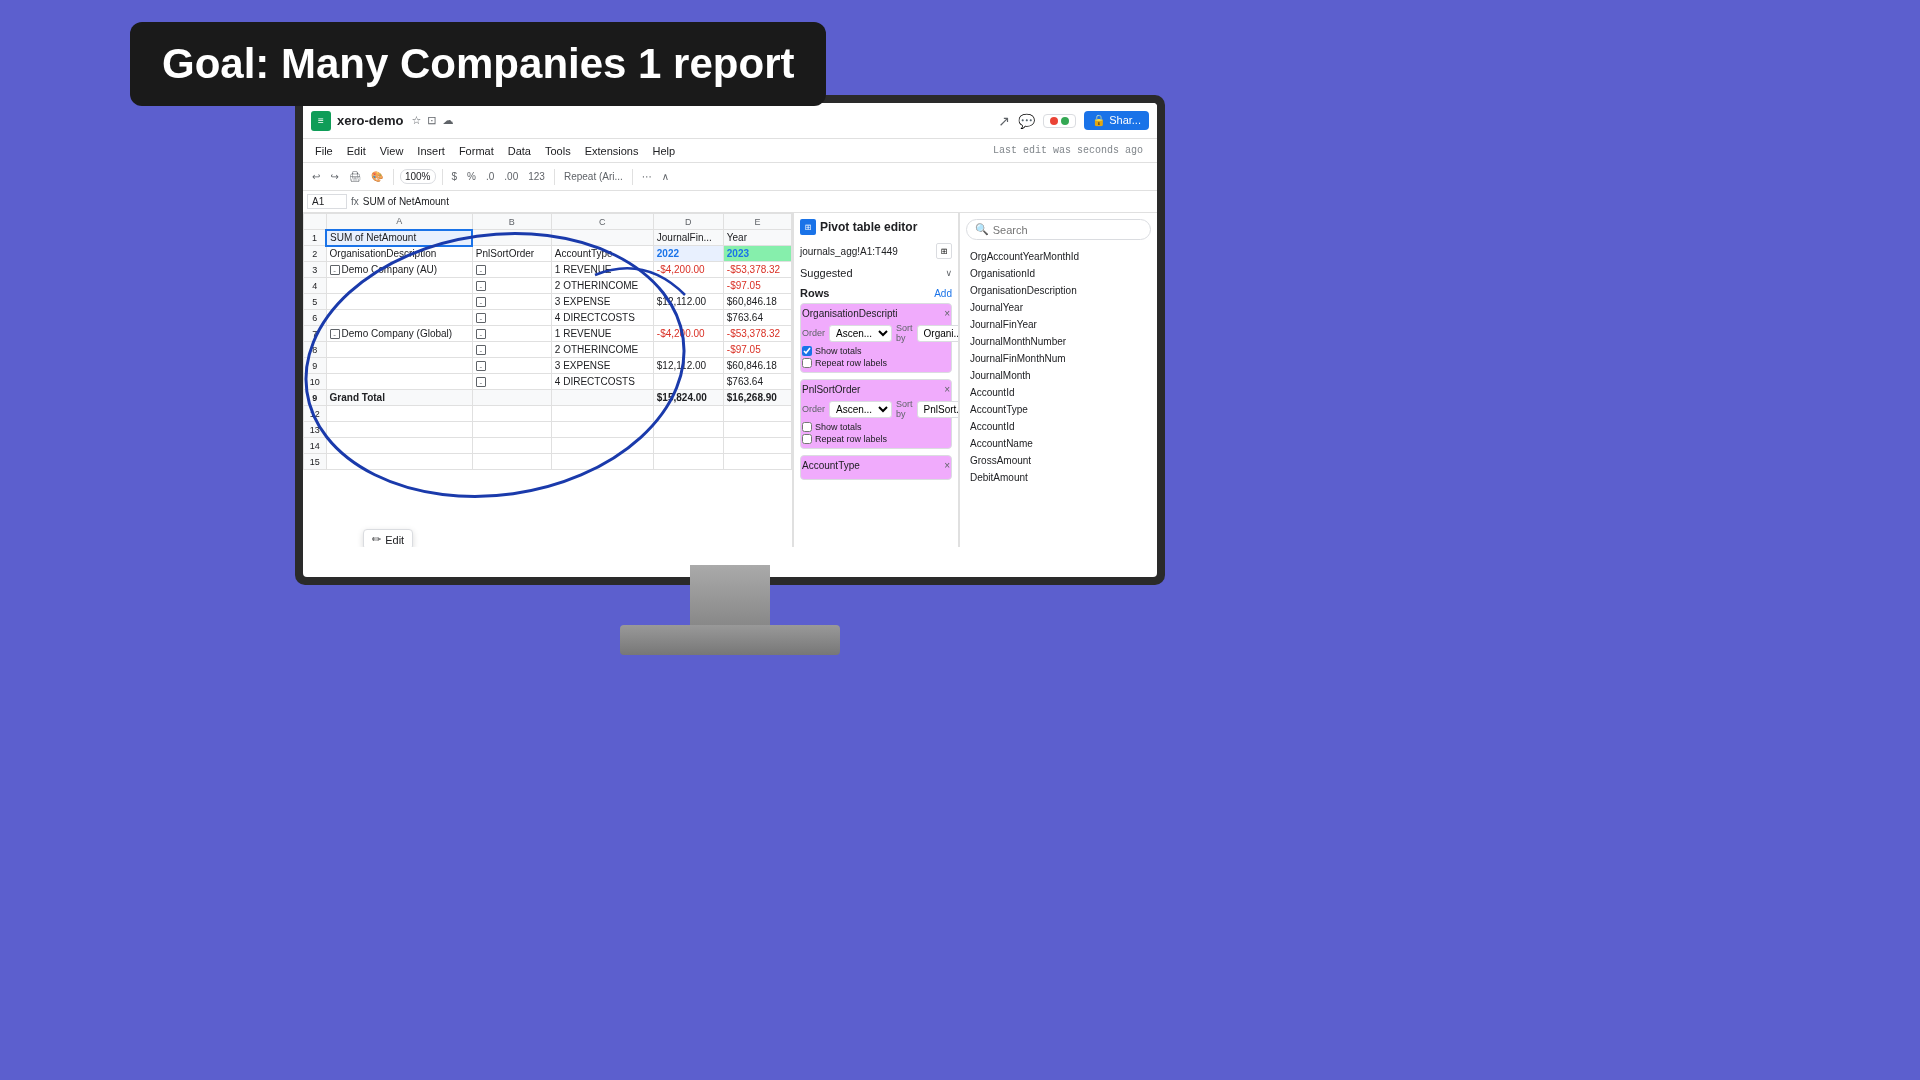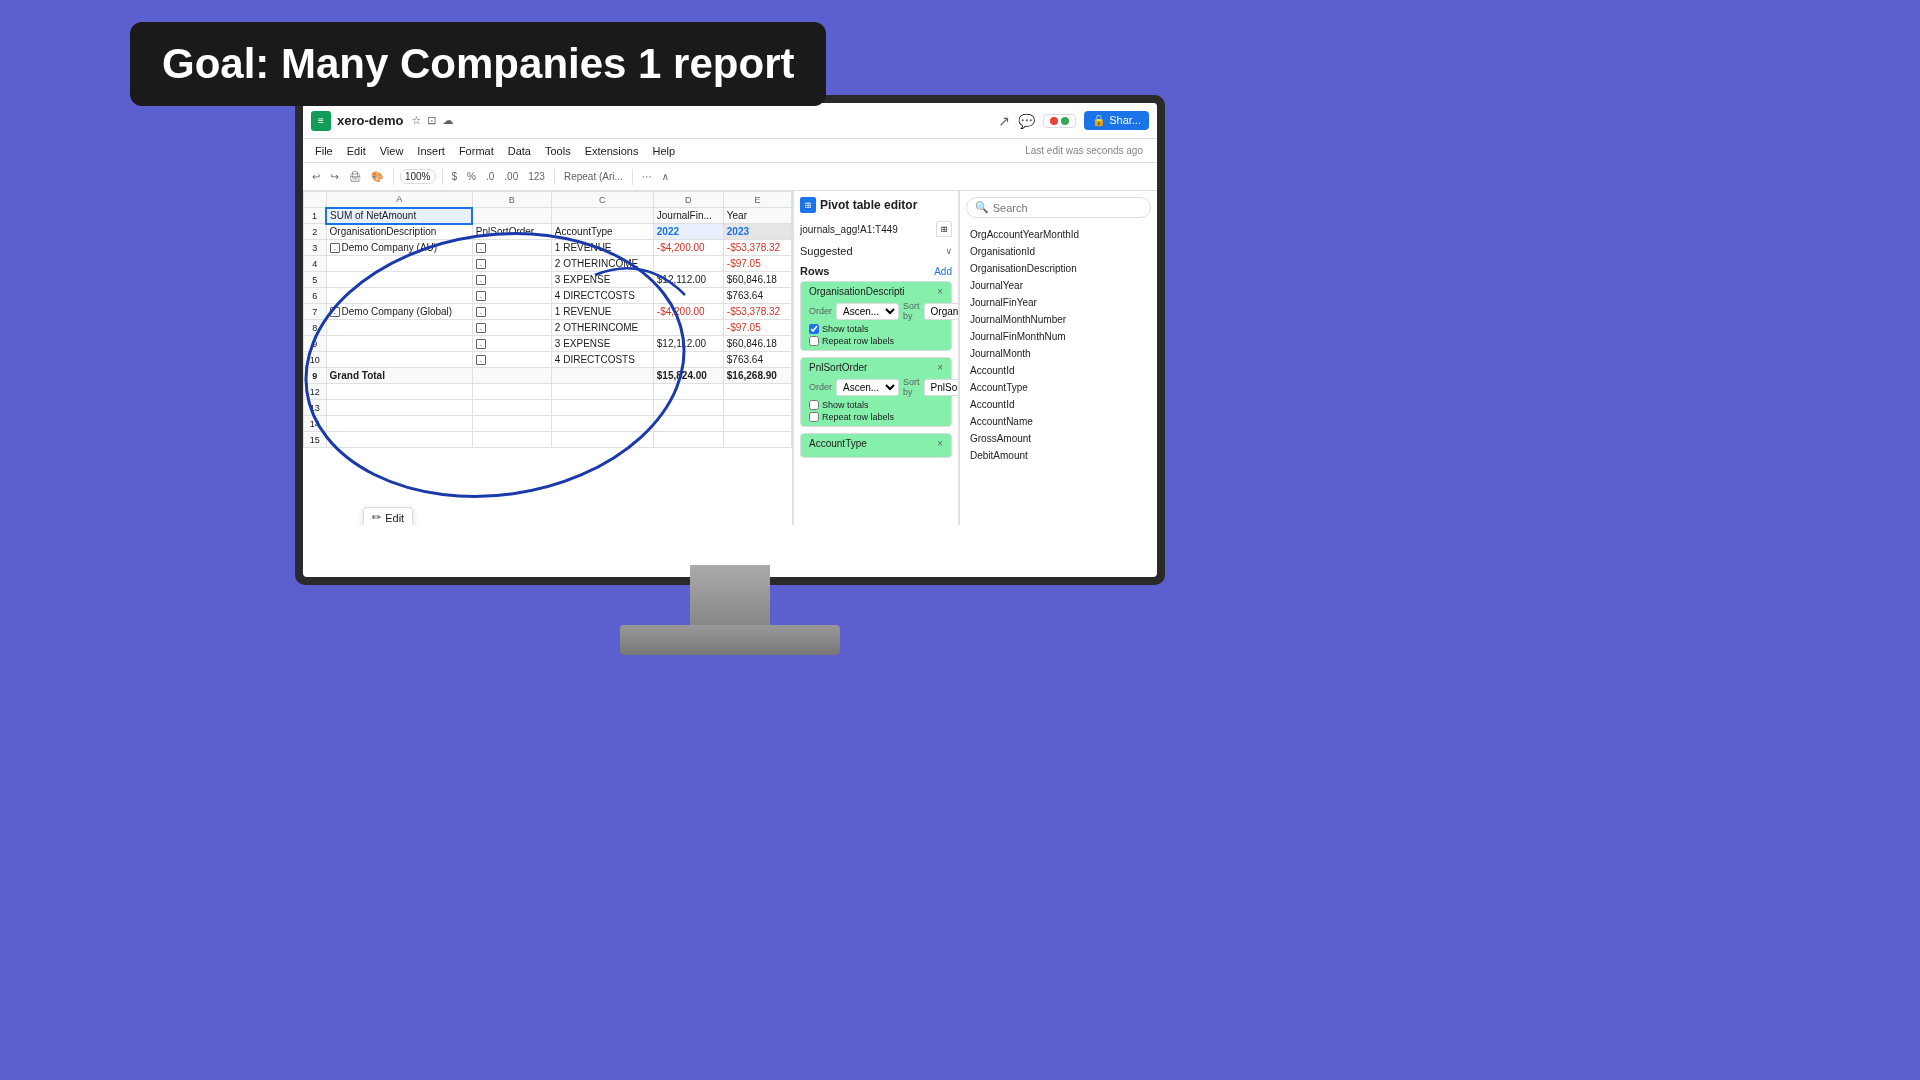--- a/index.html
+++ b/index.html
@@ -135,20 +135,21 @@
       color: #202124;
       padding: 2px 6px;
       cursor: pointer;
       border-radius: 3px;
     }
     .last-edit {
       font-size: 10px;
       color: #80868b;
       margin-left: auto;
       margin-right: 8px;
+      font-family: Liberation Mono, monospace;
     }
 
     
     .toolbar {
       display: flex;
       align-items: center;
       padding: 2px 6px;
       gap: 4px;
       border-bottom: 1px solid #e0e0e0;
       height: 28px;
@@ -370,24 +371,24 @@
       font-size: 10px;
       color: #1a73e8;
       background: none;
       border: none;
       cursor: pointer;
       font-weight: 500;
     }
 
     
     .row-chip {
-      background: #86efac;
+      background: #f0abfc;
       border: 1px solid #dadce0;
       border-radius: 4px;
-      padding: 4px 8px;
+      padding: 4px 1px;
       margin-bottom: 6px;
       position: relative;
     }
     .chip-header {
       display: flex;
       align-items: center;
       justify-content: space-between;
       margin-bottom: 4px;
     }
     .chip-name {
@@ -569,20 +570,25 @@
         <span class="toolbar-btn">.0</span>
         <span class="toolbar-btn">.00</span>
         <span class="toolbar-btn">123</span>
         <div class="toolbar-divider"></div>
         <span class="toolbar-btn">Repeat (Ari...</span>
         <div class="toolbar-divider"></div>
         <span class="toolbar-btn">⋯</span>
         <span class="toolbar-btn">∧</span>
       </div>
 
+      <div class="formula-bar">
+        <span class="cell-ref">A1</span>
+        <span style="color:#5f6368; font-size:10px;">fx</span>
+        <span class="formula-text">SUM of NetAmount</span>
+      </div>
 
       <div class="spreadsheet-area">
 
         <div class="sheet-main" style="position:relative;">
           <div class="grid-container">
             <table class="grid">
               <thead>
                 <tr>
                   <th class="row-num"></th>
                   <th class="col-a">A</th>
@@ -600,21 +606,21 @@
                     <td></td>
                     <td>JournalFin...</td>
                     <td>Year</td>
                   </tr>
                   <tr>
                     <td class="row-num">2</td>
                     <td>OrganisationDescription</td>
                     <td>PnlSortOrder</td>
                     <td>AccountType</td>
                     <td style="background: rgb(232, 240, 254); color: rgb(26, 115, 232); font-weight: 600;">2022</td>
-                    <td style="background: #e5e5e5; color: rgb(26, 115, 232); font-weight: 600;">2023</td>
+                    <td style="background: #86efac; color: rgb(26, 115, 232); font-weight: 600;">2023</td>
                   </tr>
                   <tr>
                     <td class="row-num">3</td>
                     <td><span class="minus-btn">-</span>Demo Company (AU)</td>
                     <td><span class="minus-btn">-</span></td>
                     <td>1 REVENUE</td>
                     <td style="color: rgb(217, 48, 37);">-$4,200.00</td>
                     <td style="color: rgb(217, 48, 37);">-$53,378.32</td>
                   </tr>
                   <tr>

